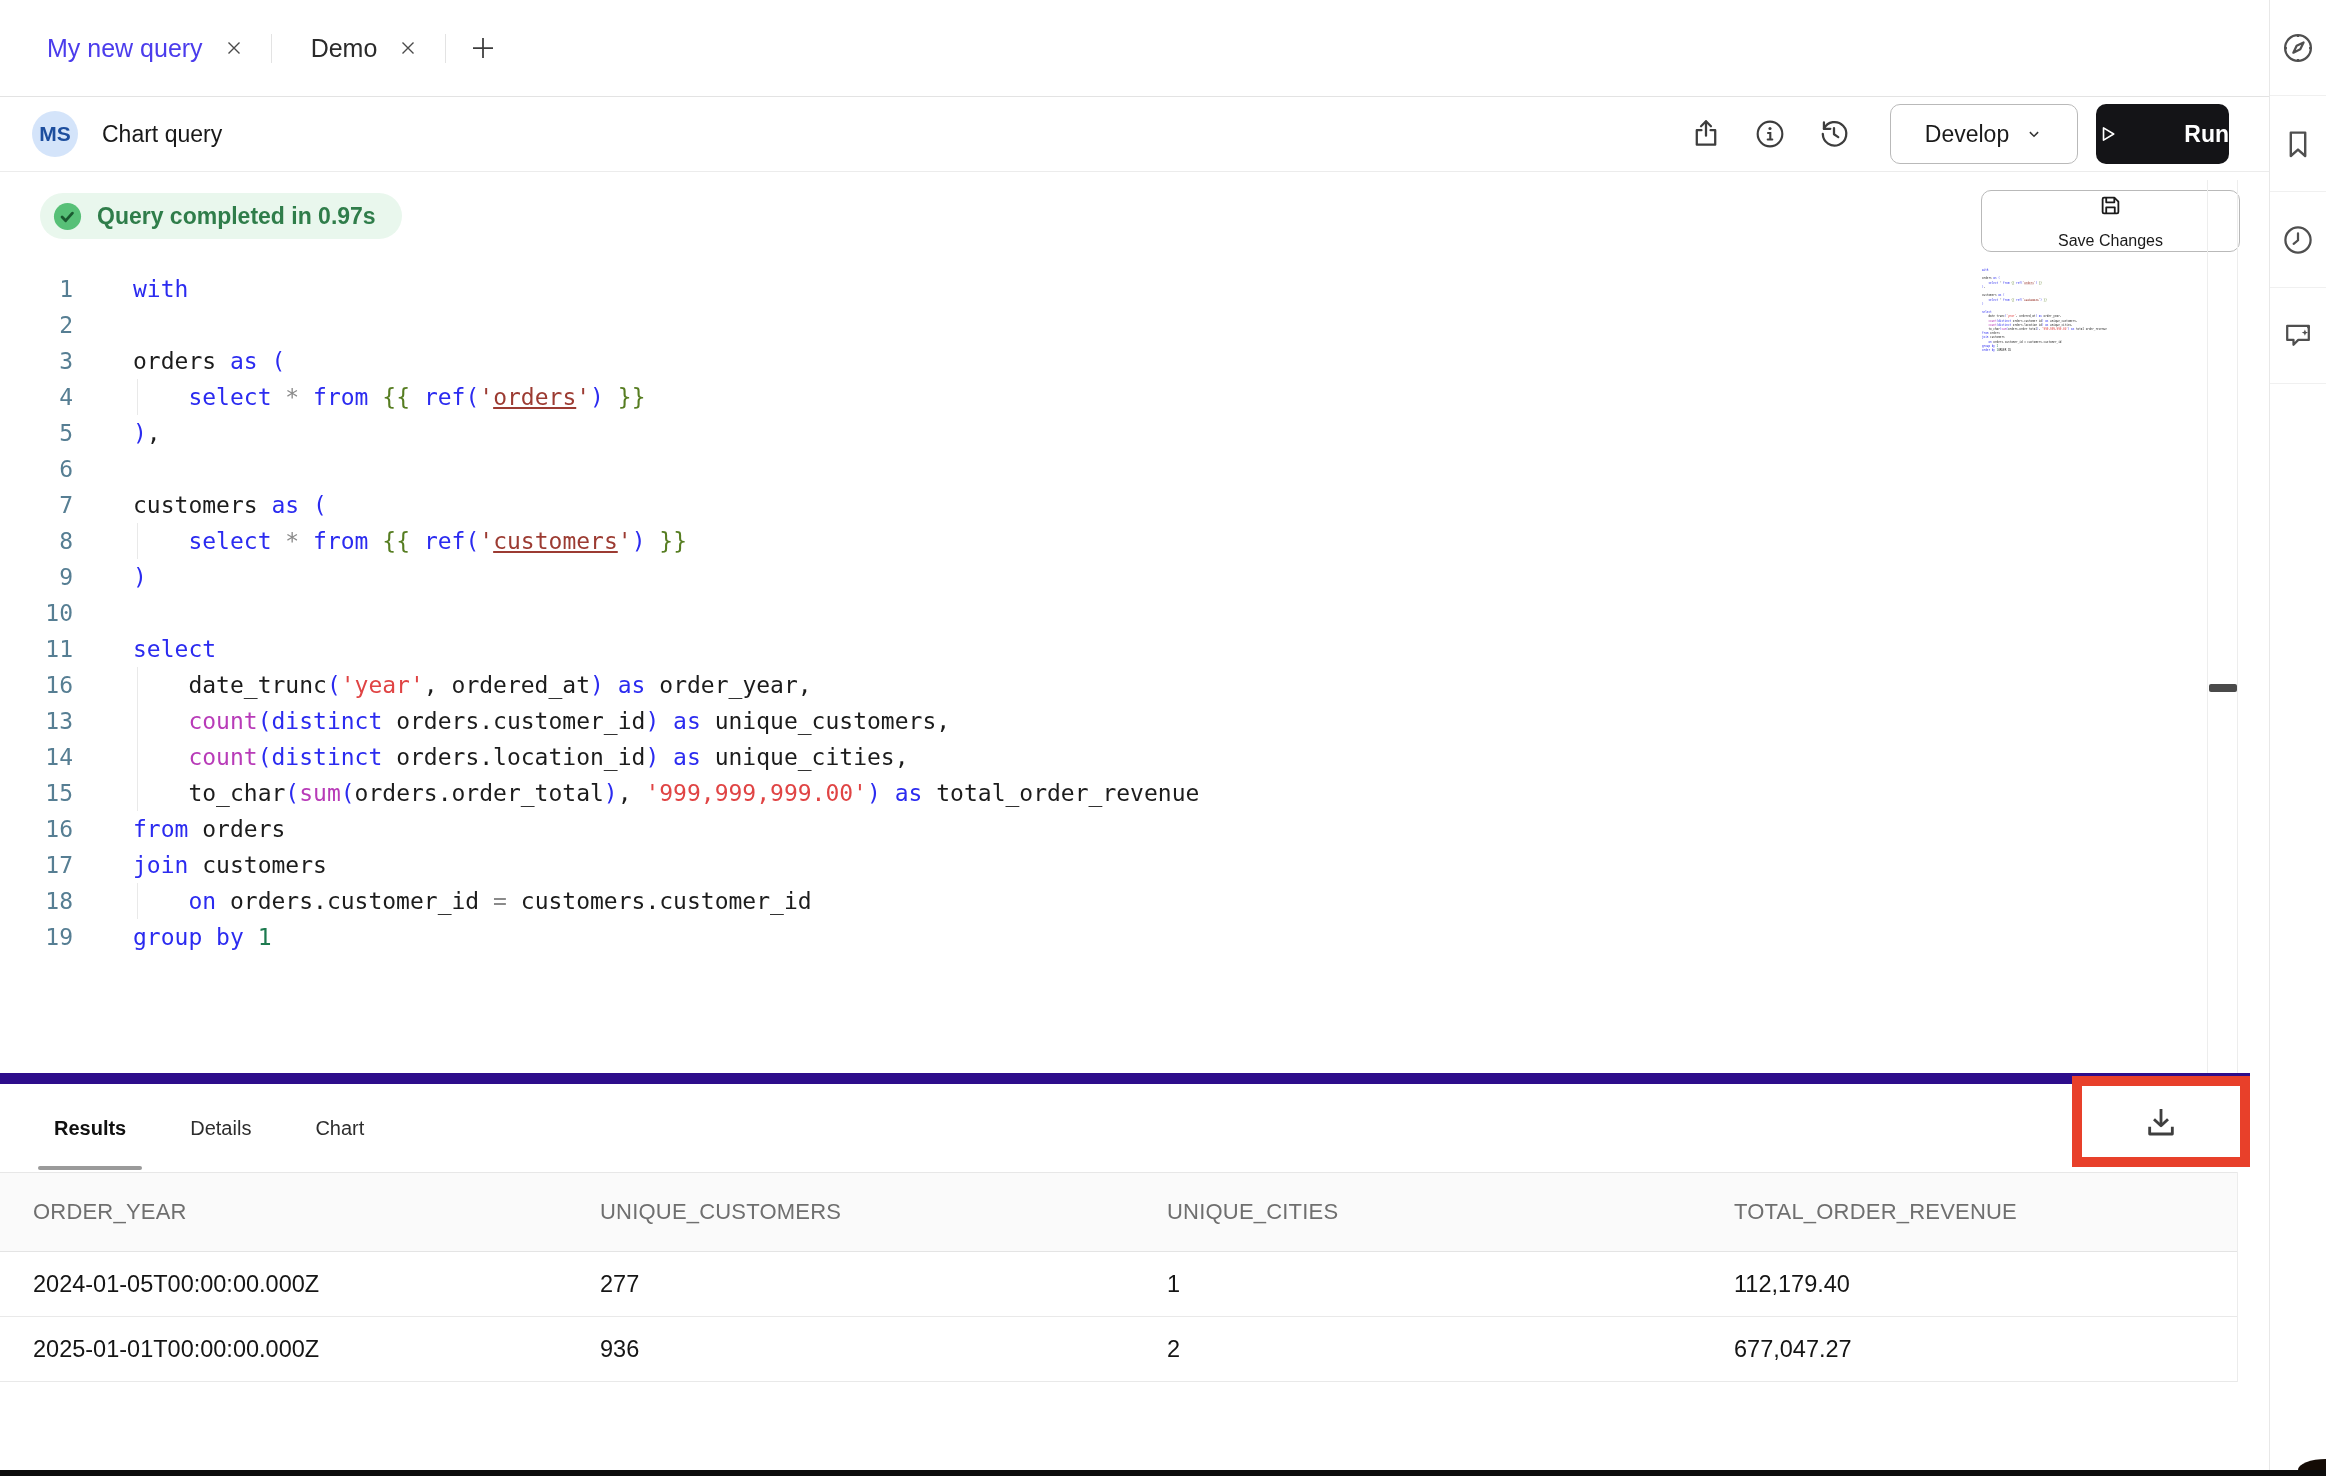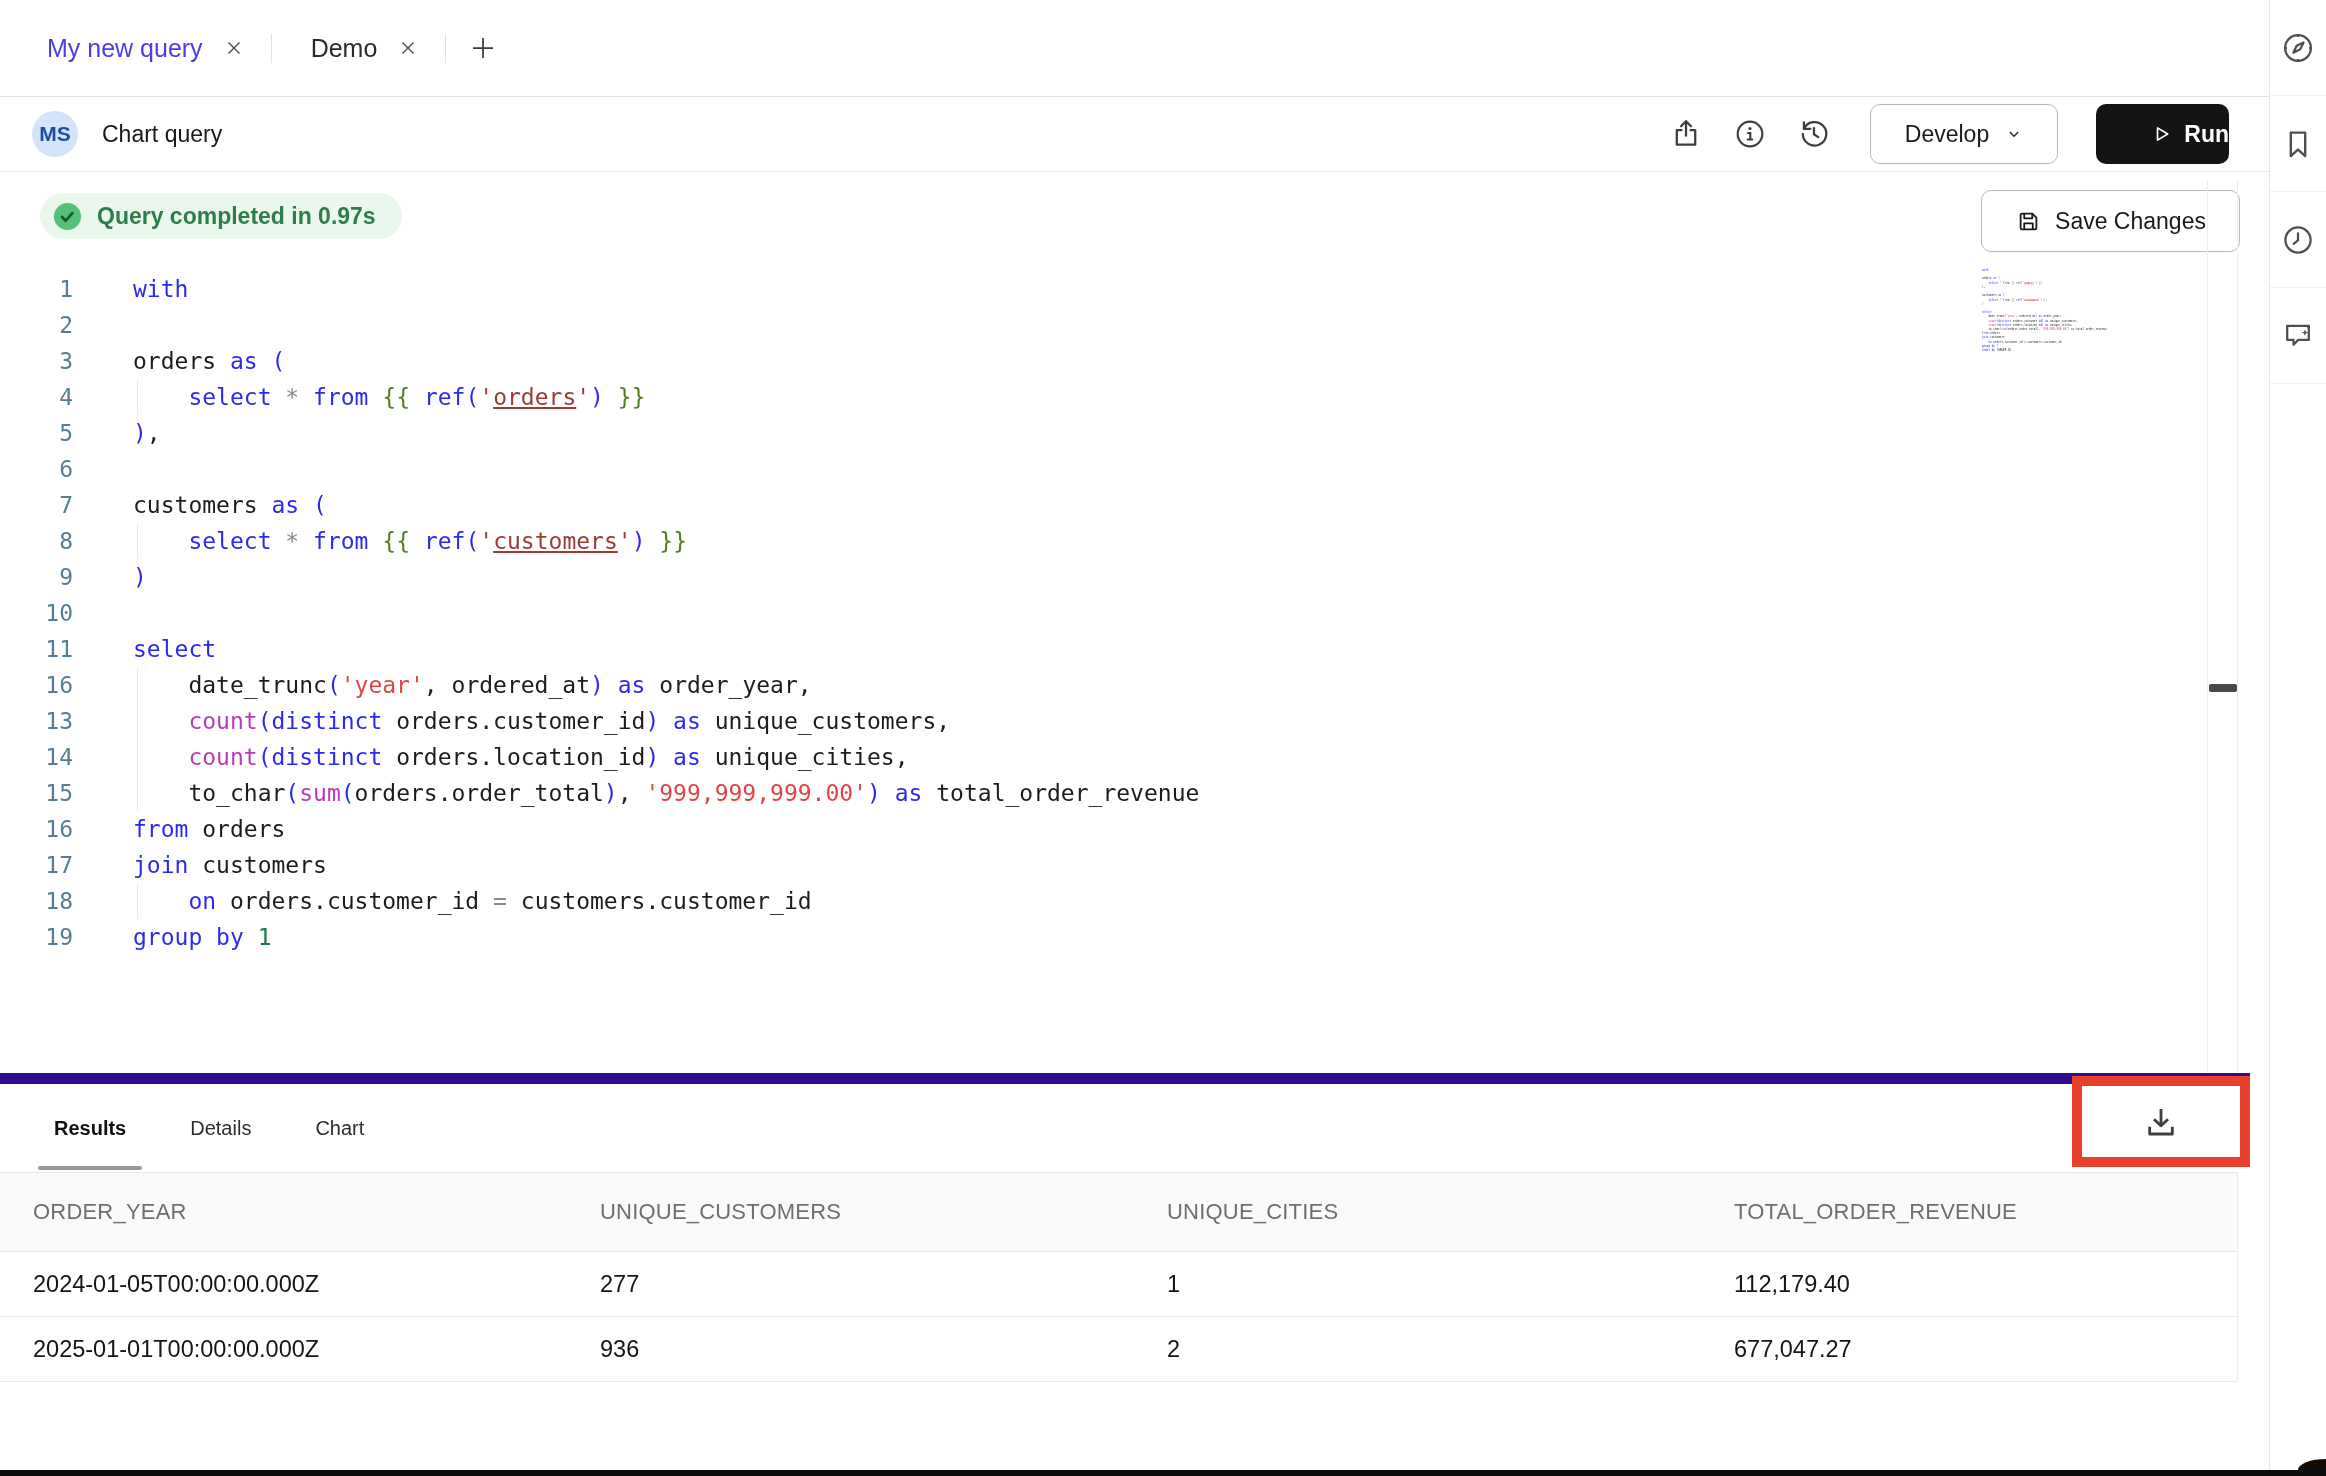--- a/index.html
+++ b/index.html
@@ -21,28 +21,28 @@
 
   
   .q-header { position:absolute; left:0; top:97px; width:2269px; height:75px; border-bottom:1px solid #ececec; display:flex; align-items:center; background:#fff; }
   .avatar { position:absolute; left:32px; width:46px; height:46px; border-radius:50%; background:#d4e4fa; color:#1d4e9e; font-weight:bold; font-size:21px; display:flex; align-items:center; justify-content:center; }
   .q-title { position:absolute; left:102px; font-size:23px; color:#191919; font-weight:500; }
   .header-right { position:absolute; right:40px; display:flex; align-items:center; }
   .icon-btn { width:44px; height:44px; display:flex; align-items:center; justify-content:center; color:#3d3d3d; background:transparent; border:none; margin-left:20px; cursor:pointer; }
   .icon-btn svg { width:34px; height:34px; }
   .develop-btn { margin-left:34px; height:60px; width:188px; border:1.5px solid #b9b9b9; border-radius:10px; background:#fff; display:flex; align-items:center; justify-content:center; gap:16px; font-size:23px; color:#1a1a1a; cursor:pointer; }
   .develop-btn svg { width:18px; height:18px; color:#333; }
-  .run-btn { margin-left:38px; height:60px; width:133px; border:none; border-radius:10px; background:#141417; color:#fff; display:flex; align-items:center; justify-content:flex-end; gap:12px; font-size:23px; font-weight:600; cursor:pointer; }
+  .run-btn { margin-left:18px; height:60px; width:133px; border:none; border-radius:10px; background:#141417; color:#fff; display:flex; align-items:center; justify-content:space-between; gap:12px; font-size:23px; font-weight:600; cursor:pointer; }
   .run-btn svg { width:22px; height:22px; }
 
   
   .status-badge { position:absolute; left:40px; top:193px; height:46px; background:#e9f7ed; border-radius:26px; display:flex; align-items:center; gap:14px; padding:0 26px 0 12px; }
   .status-badge .chk { width:31px; height:31px; }
   .status-text { font-size:23px; font-weight:600; color:#2f7d4a; }
-  .save-btn { position:absolute; right:29px; top:190px; width:259px; height:62px; background:#fff; border:1.5px solid #b9b9b9; border-radius:10px; display:flex; align-items:center; justify-content:center; gap:13px; font-size:23px; color:#1a1a1a; font-weight:500; cursor:pointer; }
+  .save-btn { position:absolute; right:29px; top:190px; width:259px; height:62px; background:#fff; border:1.5px solid #b9b9b9; border-radius:10px; display:flex; align-items:center; justify-content:center; gap:13px; font-size:16px; color:#1a1a1a; font-weight:500; cursor:pointer;flex-direction:column; }
   .save-btn svg { width:27px; height:27px; color:#1a1a1a; }
 
   
   .editor { position:absolute; left:0; top:271px; width:2207px; }
   .cl { position:relative; height:36px; display:flex; align-items:center; font-family:"DejaVu Sans Mono", monospace; font-size:23px; line-height:36px; }
   .cl .ln { width:73px; text-align:right; color:#567e93; flex:none; }
   .cl.active .ln { color:#2e2e2e; }
   .cl .code { margin-left:60px; white-space:pre; position:relative; z-index:2; }
   .cl .guide { position:absolute; left:137px; top:0; bottom:0; width:1px; background:#e9e9e9; }
   .cl .curline { position:absolute; left:112px; width:1873px; top:0; bottom:0; border-top:1px solid #e7e7e7; border-bottom:1px solid #e7e7e7; background:#fff; z-index:1; }

